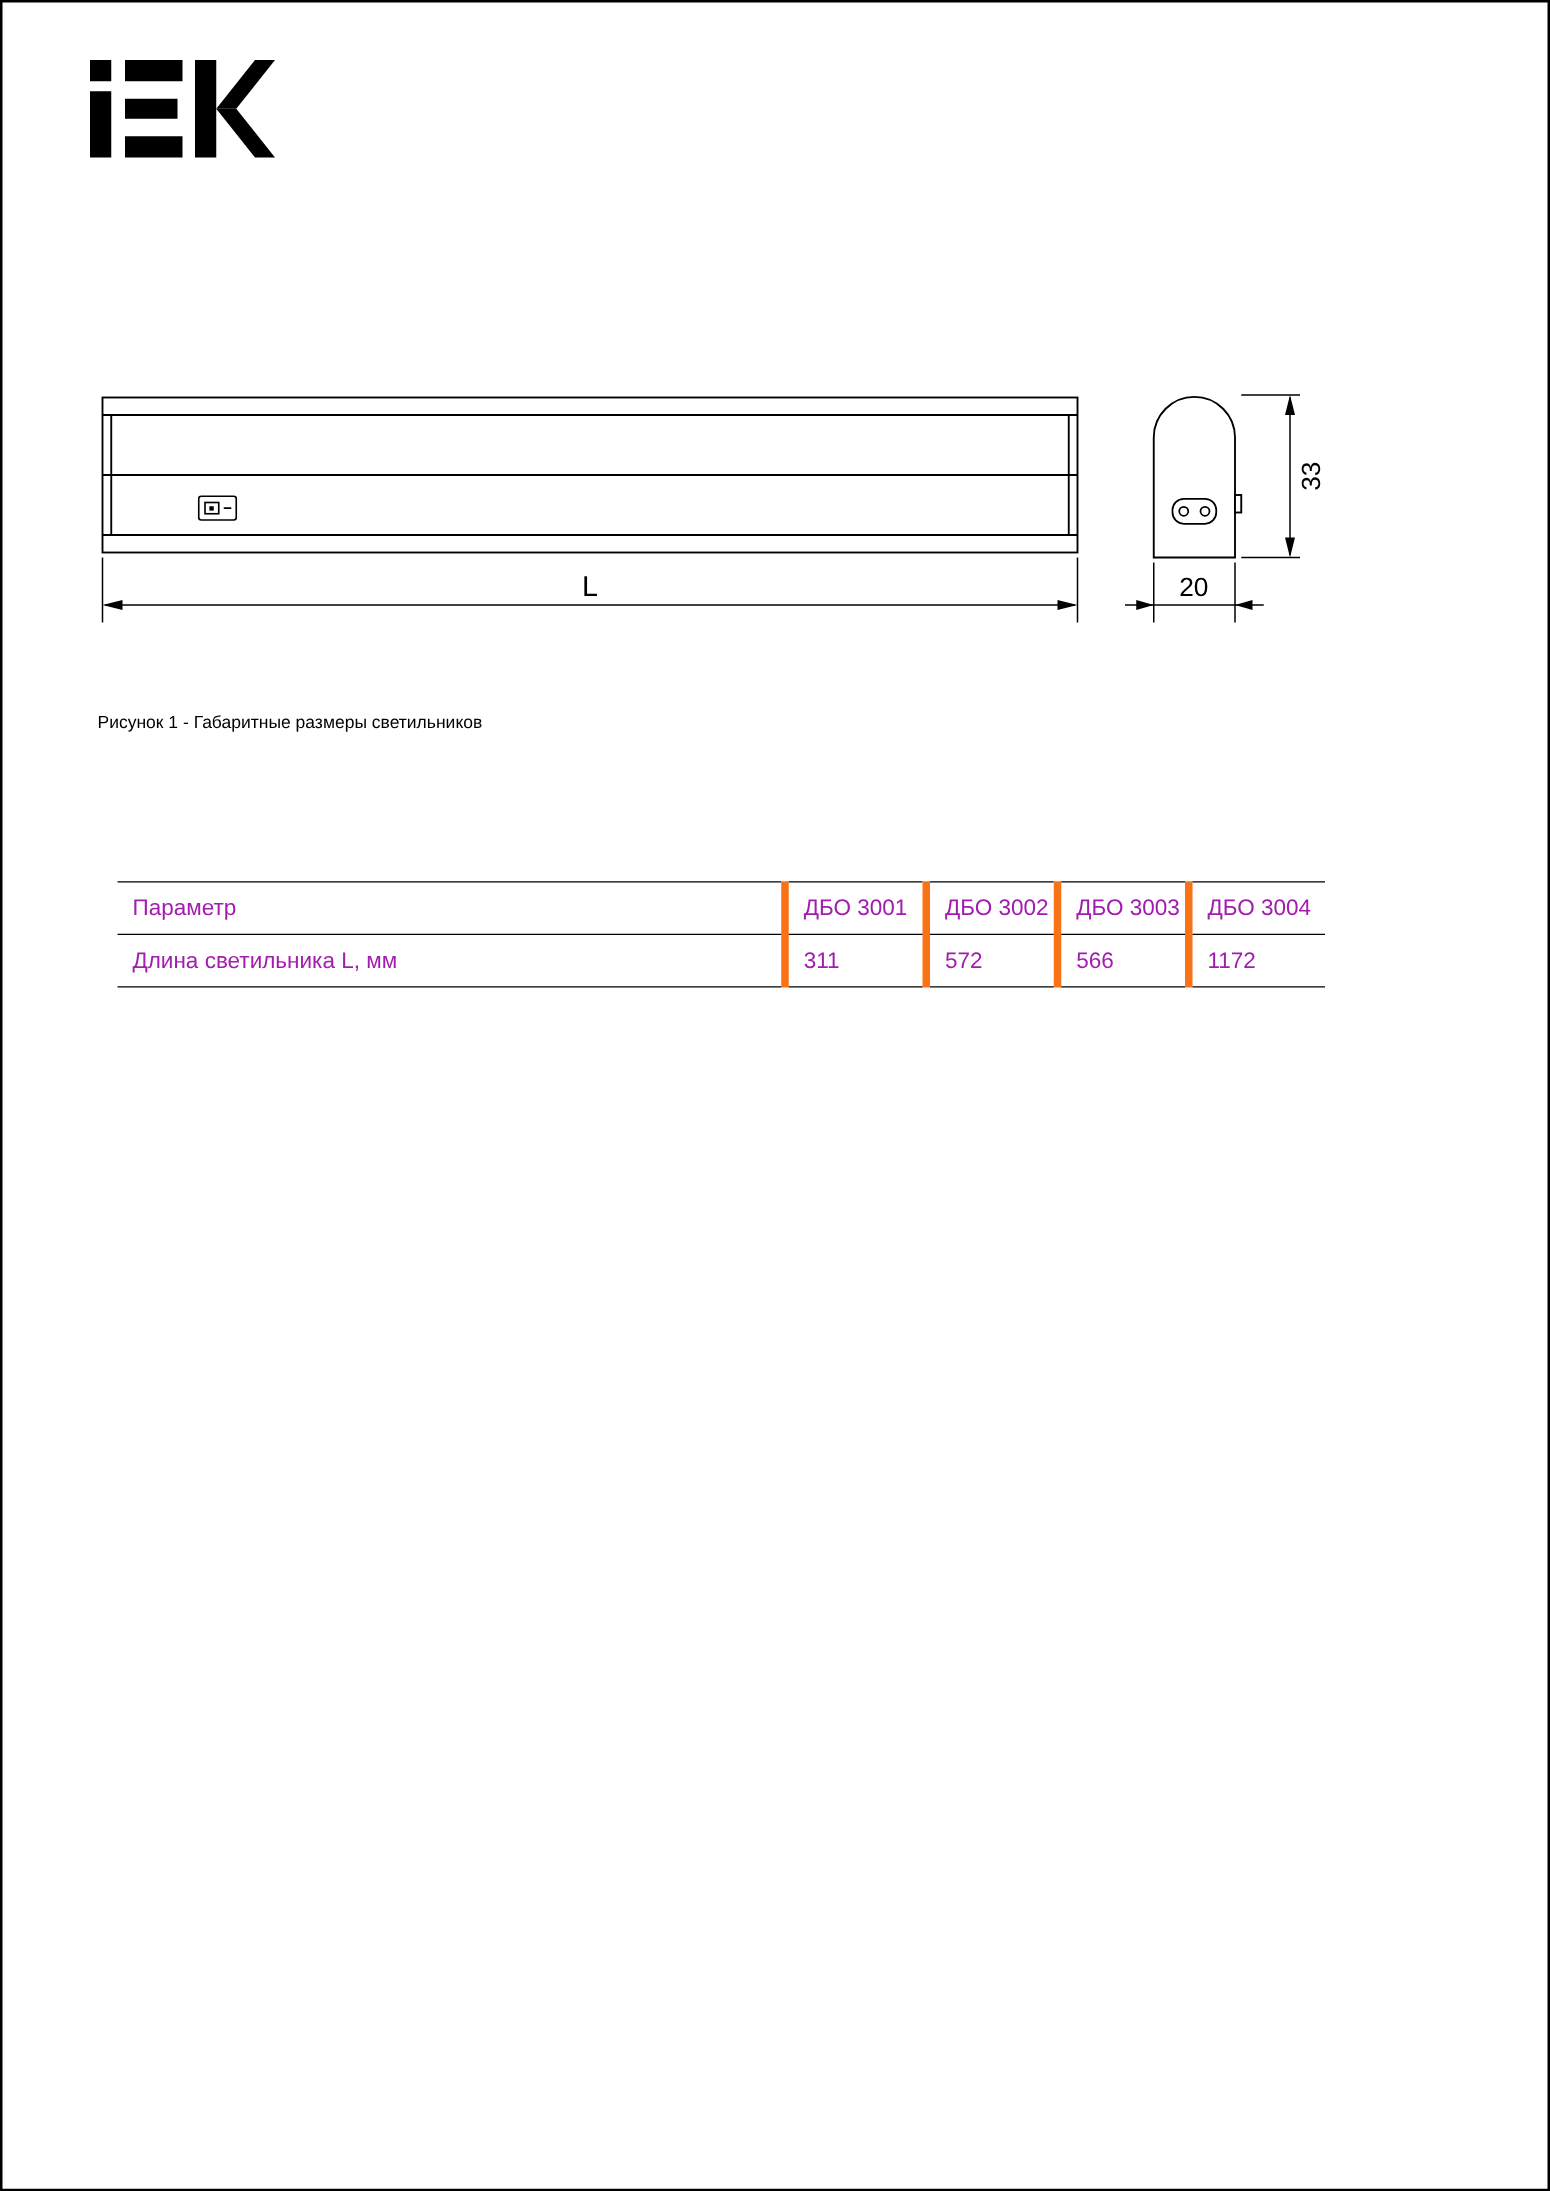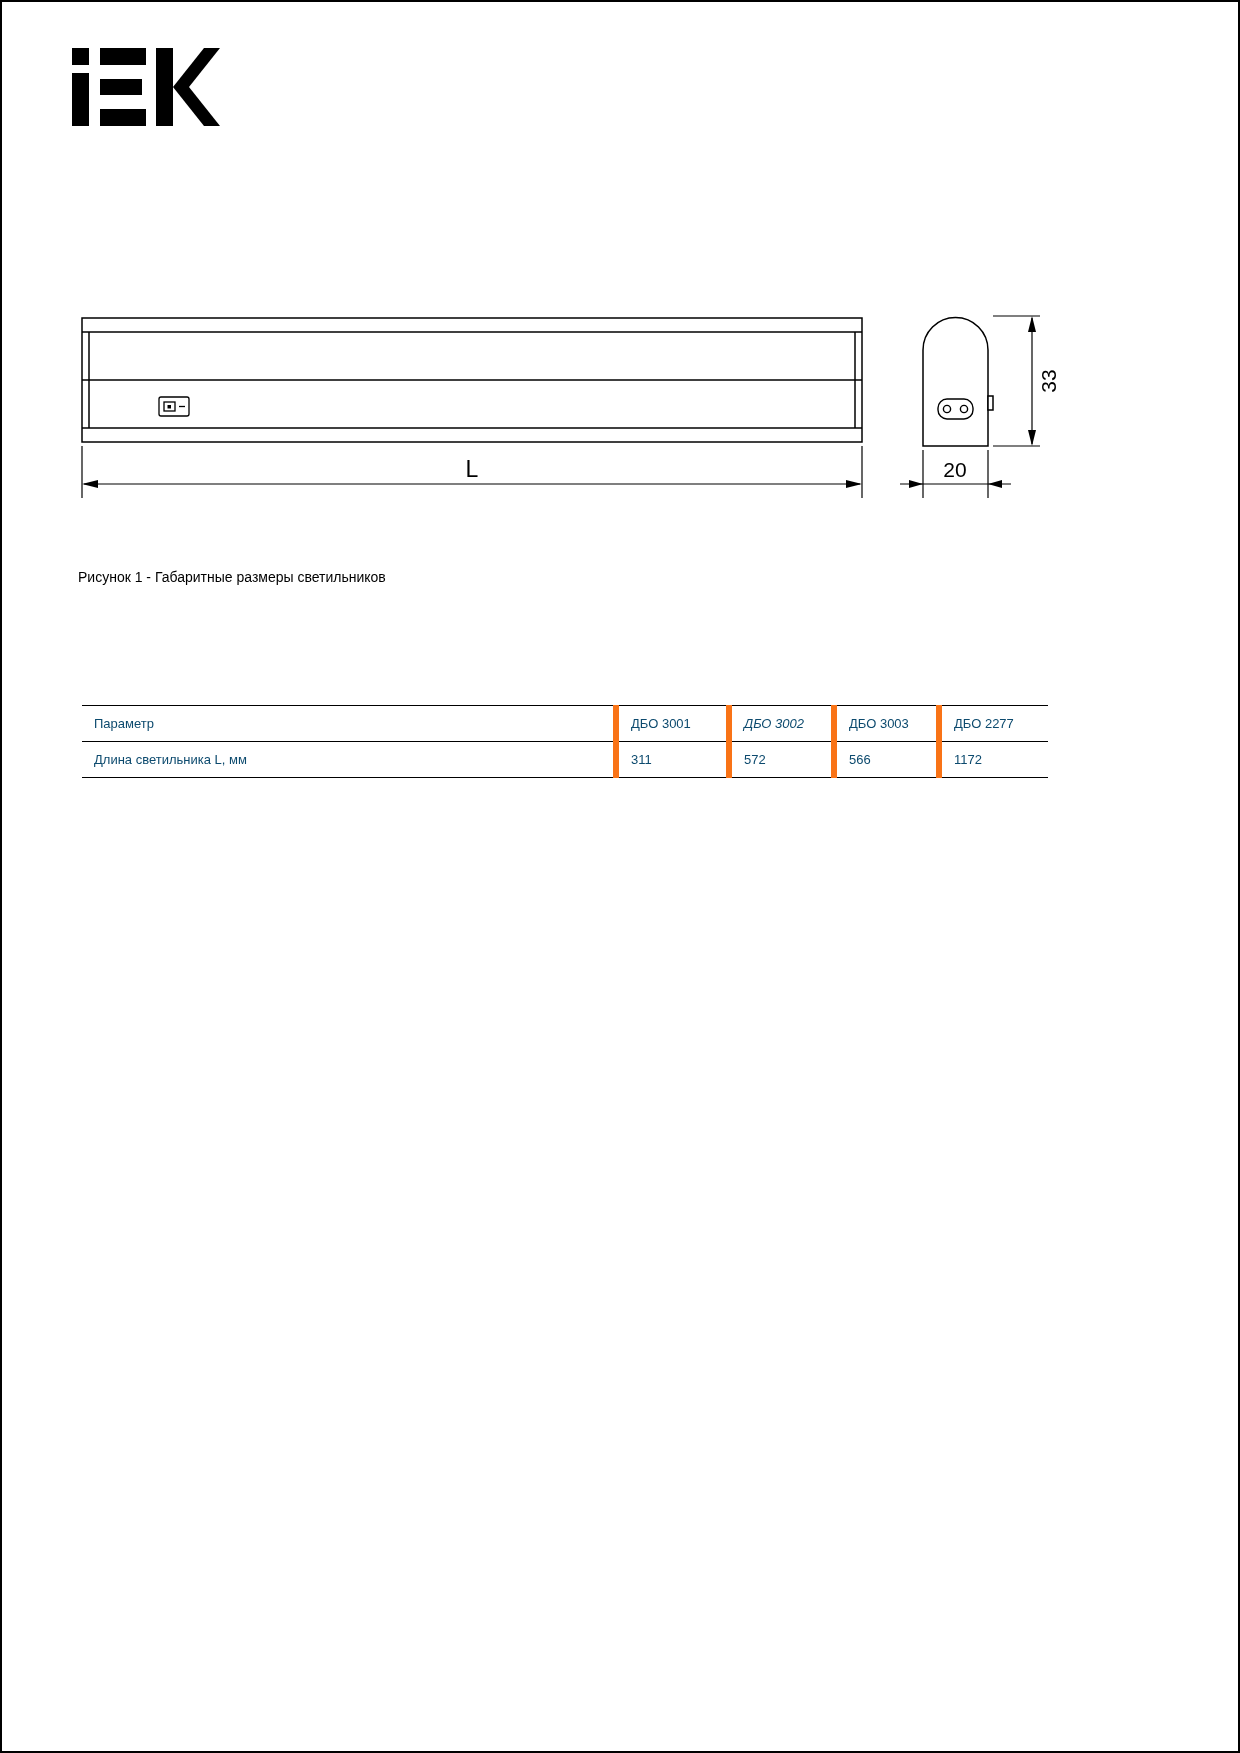--- a/index.html
+++ b/index.html
@@ -19,42 +19,42 @@
   .caption {
     position: absolute;
     left: 76px;
     top: 567px;
     font-size: 14px;
     color: #000;
     white-space: nowrap;
   }
   .dims-table {
     position: absolute;
-    left: 80px;
+    left: 92px;
     top: 703px;
     width: 966px;
     border-collapse: collapse;
     table-layout: fixed;
-    font-size: 13px;
-    color: #0c4a6e;
+    font-size: 18px;
+    color: #a21caf;
   }
   .dims-table th, .dims-table td {
     border-top: 1px solid #000;
     border-bottom: 1px solid #000;
     padding: 10px 12px;
     text-align: left;
     font-weight: normal;
     vertical-align: middle;
     overflow: hidden;
     white-space: nowrap;
   }
   .dims-table th + th, .dims-table td + td { border-left: 6px solid #f97316; }
   .col-param { width: 534px; }
   .col-m1 { width: 113px; }
-  .col-m2 { width: 105px; font-style: italic; }
+  .col-m2 { width: 105px; }
   .col-m3 { width: 105px; }
   .col-m4 { width: 109px; }
 </style>
 </head>
 <body>
 
 <div class="page">
 
   <div class="logo" role="img" aria-label="IEK">
     <svg width="150" height="82" viewBox="0 0 150 82">
@@ -133,21 +133,21 @@
 
   <div class="caption">Рисунок 1 - Габаритные размеры светильников</div>
 
   <table class="dims-table">
     <thead>
       <tr>
         <th class="col-param">Параметр</th>
         <th class="col-m1">ДБО 3001</th>
         <th class="col-m2">ДБО 3002</th>
         <th class="col-m3">ДБО 3003</th>
-        <th class="col-m4">ДБО 2277</th>
+        <th class="col-m4">ДБО 3004</th>
       </tr>
     </thead>
     <tbody>
       <tr>
         <td>Длина светильника L, мм</td>
         <td>311</td>
         <td>572</td>
         <td>566</td>
         <td>1172</td>
       </tr>

